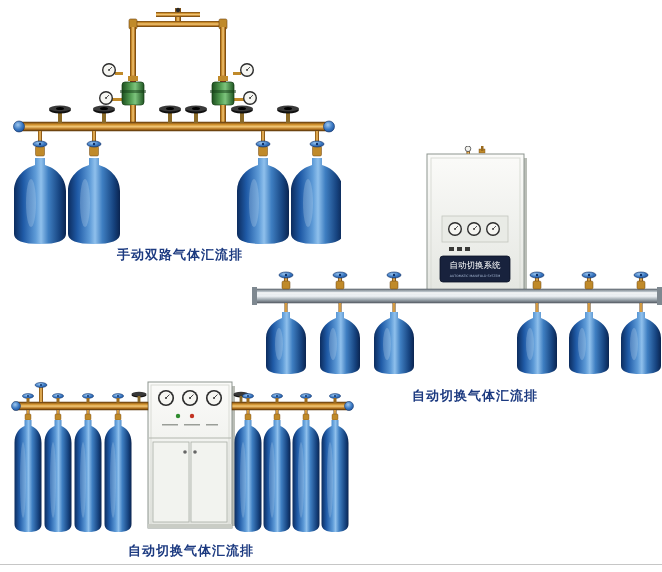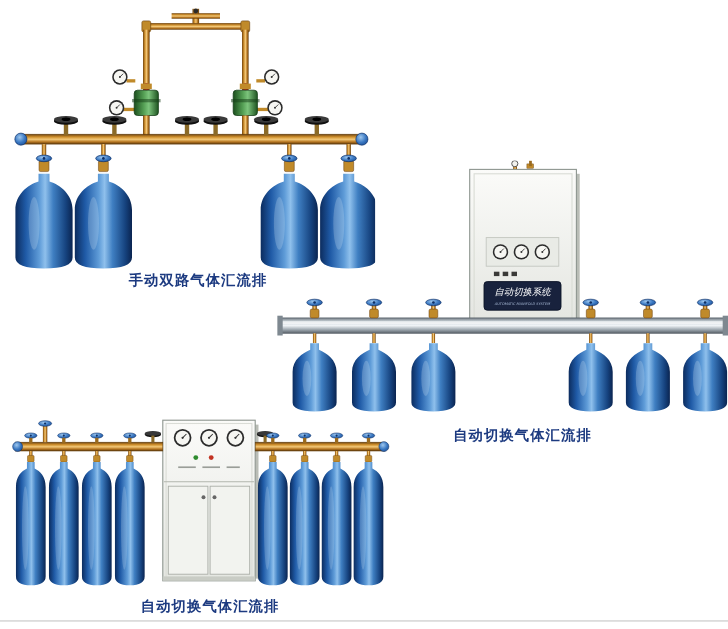--- a/index.html
+++ b/index.html
@@ -1,18 +1,18 @@
 <!DOCTYPE html>
 <html style="--caption-color: #1c3a80;"><head>
 <meta charset="utf-8">
 <style>
   html,body{margin:0;padding:0;background:#ffffff;}
   .page{position:relative;width:662px;height:572px;background:#fff;overflow:hidden;
         font-family:"DejaVu Sans",sans-serif;}
-  figure.product{position:absolute;margin:0;padding:0;font-style:italic;}
+  figure.product{position:absolute;margin:0;padding:0;}
   .p1{left:6px;top:6px;width:335px;height:240px;}
   .p2{left:252px;top:146px;width:410px;height:240px;}
   .p3{left:8px;top:376px;width:352px;height:160px;}
   .product svg{display:block;width:100%;height:100%;}
   .defs-svg{position:absolute;width:0;height:0;overflow:hidden;}
   .caption{position:absolute;width:200px;text-align:center;font-size:13px;font-weight:bold;
            letter-spacing:1px;color:var(--caption-color,#1c3a80);}
   .cap1{left:80px;top:246px;}
   .cap2{left:375px;top:387px;}
   .cap3{left:91px;top:542px;}

